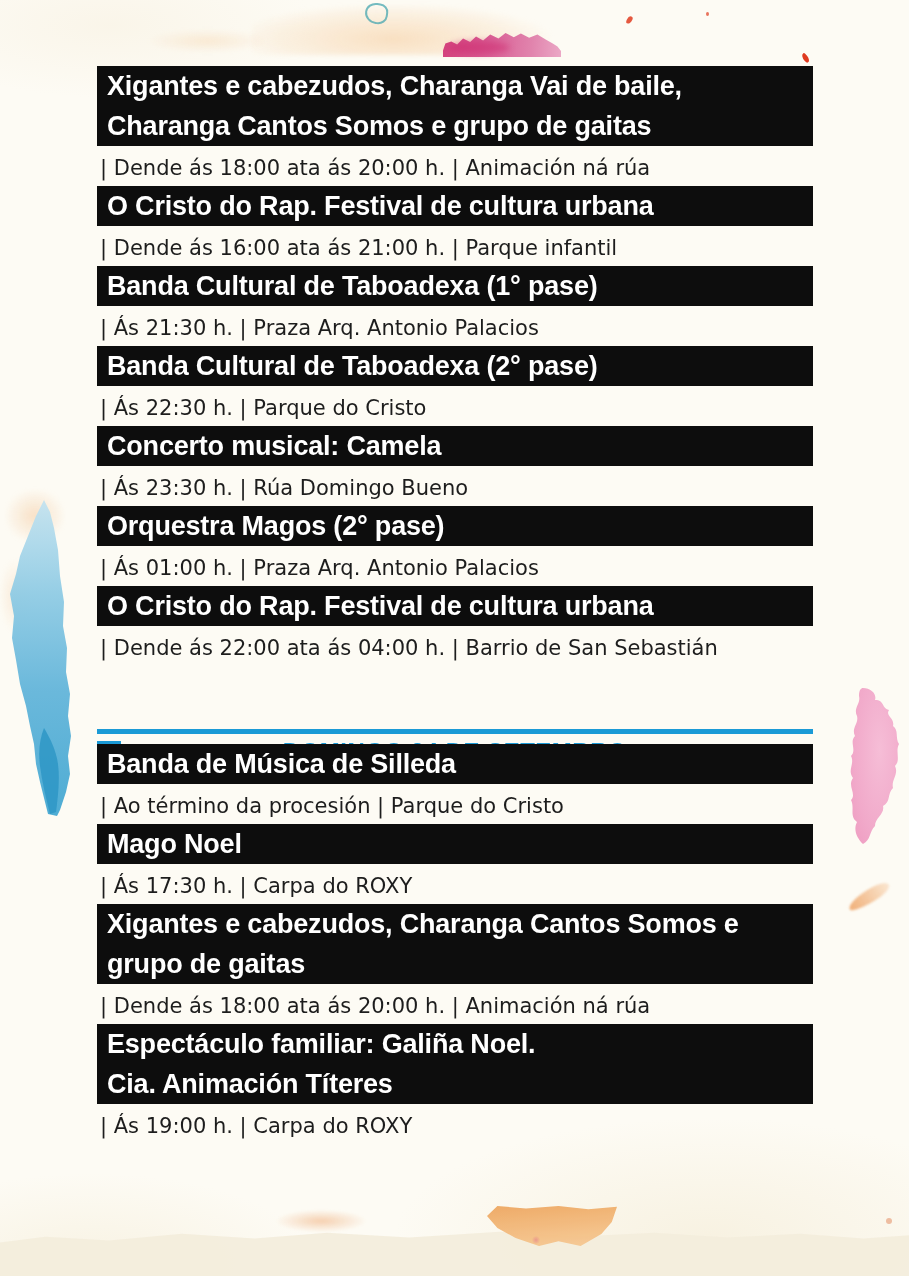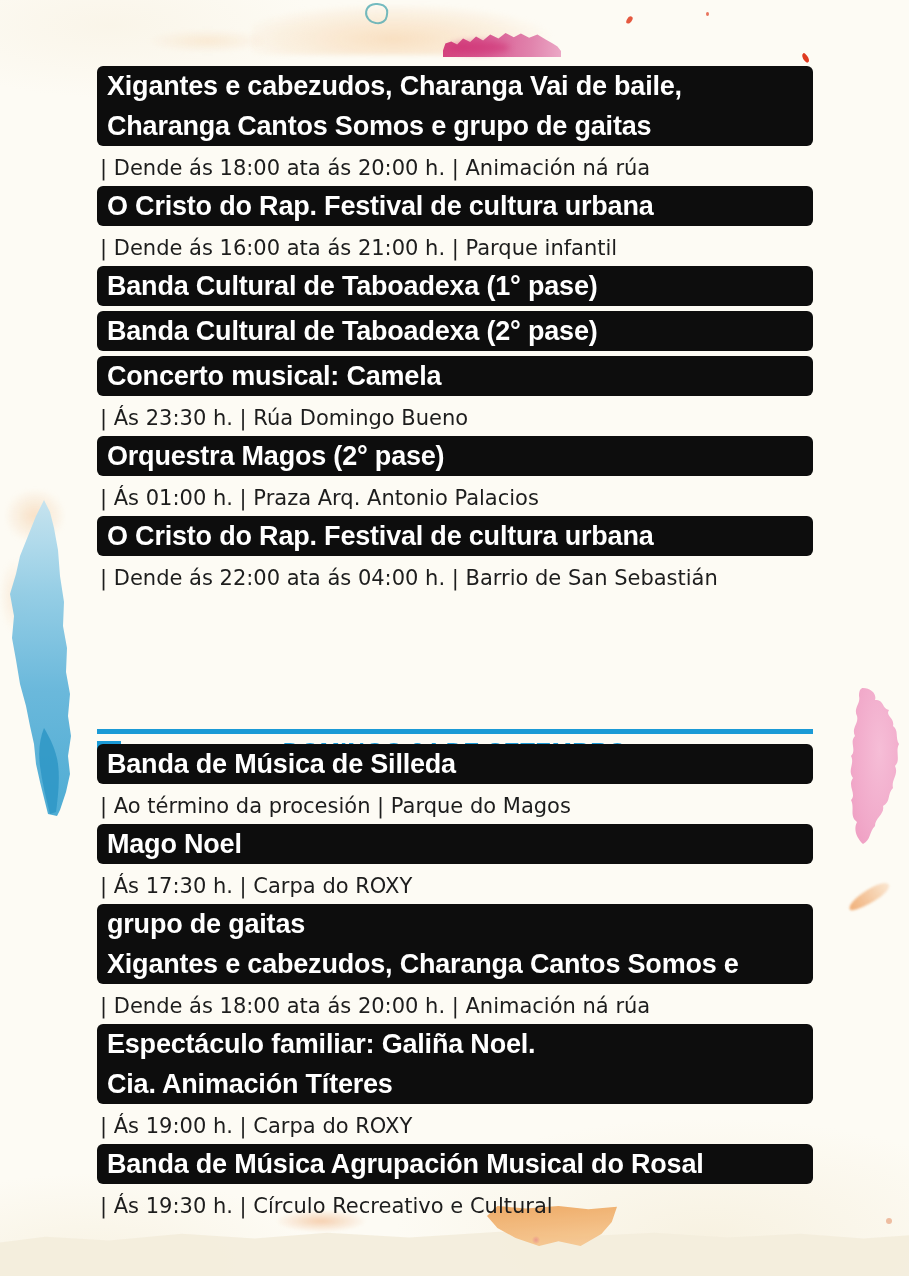--- a/index.html
+++ b/index.html
@@ -58,21 +58,21 @@
 
   
   .content{position:absolute;left:97px;top:0;width:716px;}
   .events-list{position:absolute;left:0;right:0;}
   #saturday-list{top:66px;}
   #sunday-list{top:744px;}
 
   .event-bar{
     background:#0d0d0d;color:#ffffff;
     padding:0 8px 0 10px;margin-bottom:5px;
-    font-weight:bold;font-size:27px;letter-spacing:-.2px;border-radius:6px;
+    font-weight:bold;font-size:27px;letter-spacing:-.2px;
   }
   .event-bar .line{display:block;line-height:40px;white-space:nowrap;}
   .event-detail{
     font-family:"DejaVu Sans", sans-serif;
     font-size:21px;line-height:21px;margin:12px 0 7px 0;padding-left:3px;
     color:#1d1d1d;white-space:nowrap;
   }
 
   .day-header{position:absolute;left:0;right:0;top:729px;}
   .day-header .rule{height:5px;background:#1b9ad6;}
@@ -152,26 +152,28 @@
     <div class="event-detail">| Dende ás 16:00 ata ás 21:00 h. | Parque infantil</div>
   </div>
 
   <div class="event">
     <div class="event-bar">
             <span class="line">Banda Cultural de Taboadexa (1° pase)</span>
           </div>
   </div>
 
   <div class="event">
+    <div class="event-detail">| Ás 21:30 h. | Praza Arq. Antonio Palacios</div>
   </div>
 
   <div class="event">
     <div class="event-bar">
             <span class="line">Banda Cultural de Taboadexa (2° pase)</span>
           </div>
+    <div class="event-detail">| Ás 22:30 h. | Parque do Cristo</div>
   </div>
 
   <div class="event">
     <div class="event-bar">
             <span class="line">Concerto musical: Camela</span>
           </div>
     <div class="event-detail">| Ás 23:30 h. | Rúa Domingo Bueno</div>
   </div>
 
   <div class="event">
@@ -196,48 +198,42 @@
         <span class="day-title">DOMINGO 24 DE SETEMBRO</span>
       </div>
       <div class="rule"></div>
     </div>
 
     <section class="events-list" id="sunday-list">
   <div class="event">
     <div class="event-bar">
             <span class="line">Banda de Música de Silleda</span>
           </div>
-    <div class="event-detail">| Ao término da procesión | Parque do Magos</div>
+    <div class="event-detail">| Ao término da procesión | Parque do Cristo</div>
   </div>
 
   <div class="event">
     <div class="event-bar">
             <span class="line">Mago Noel</span>
           </div>
     <div class="event-detail">| Ás 17:30 h. | Carpa do ROXY</div>
   </div>
 
   <div class="event">
     <div class="event-bar">
+            <span class="line">Xigantes e cabezudos, Charanga Cantos Somos e</span>
             <span class="line">grupo de gaitas</span>
-            <span class="line">Xigantes e cabezudos, Charanga Cantos Somos e</span>
           </div>
     <div class="event-detail">| Dende ás 18:00 ata ás 20:00 h. | Animación ná rúa</div>
   </div>
 
   <div class="event">
     <div class="event-bar">
             <span class="line">Espectáculo familiar: Galiña Noel.</span>
             <span class="line">Cia. Animación Títeres</span>
           </div>
     <div class="event-detail">| Ás 19:00 h. | Carpa do ROXY</div>
   </div>
 
-  <div class="event">
-    <div class="event-bar">
-            <span class="line">Banda de Música Agrupación Musical do Rosal</span>
-          </div>
-    <div class="event-detail">| Ás 19:30 h. | Círculo Recreativo e Cultural</div>
-  </div>
 </section>
 
   </div>
 </div>
 
 </body></html>

